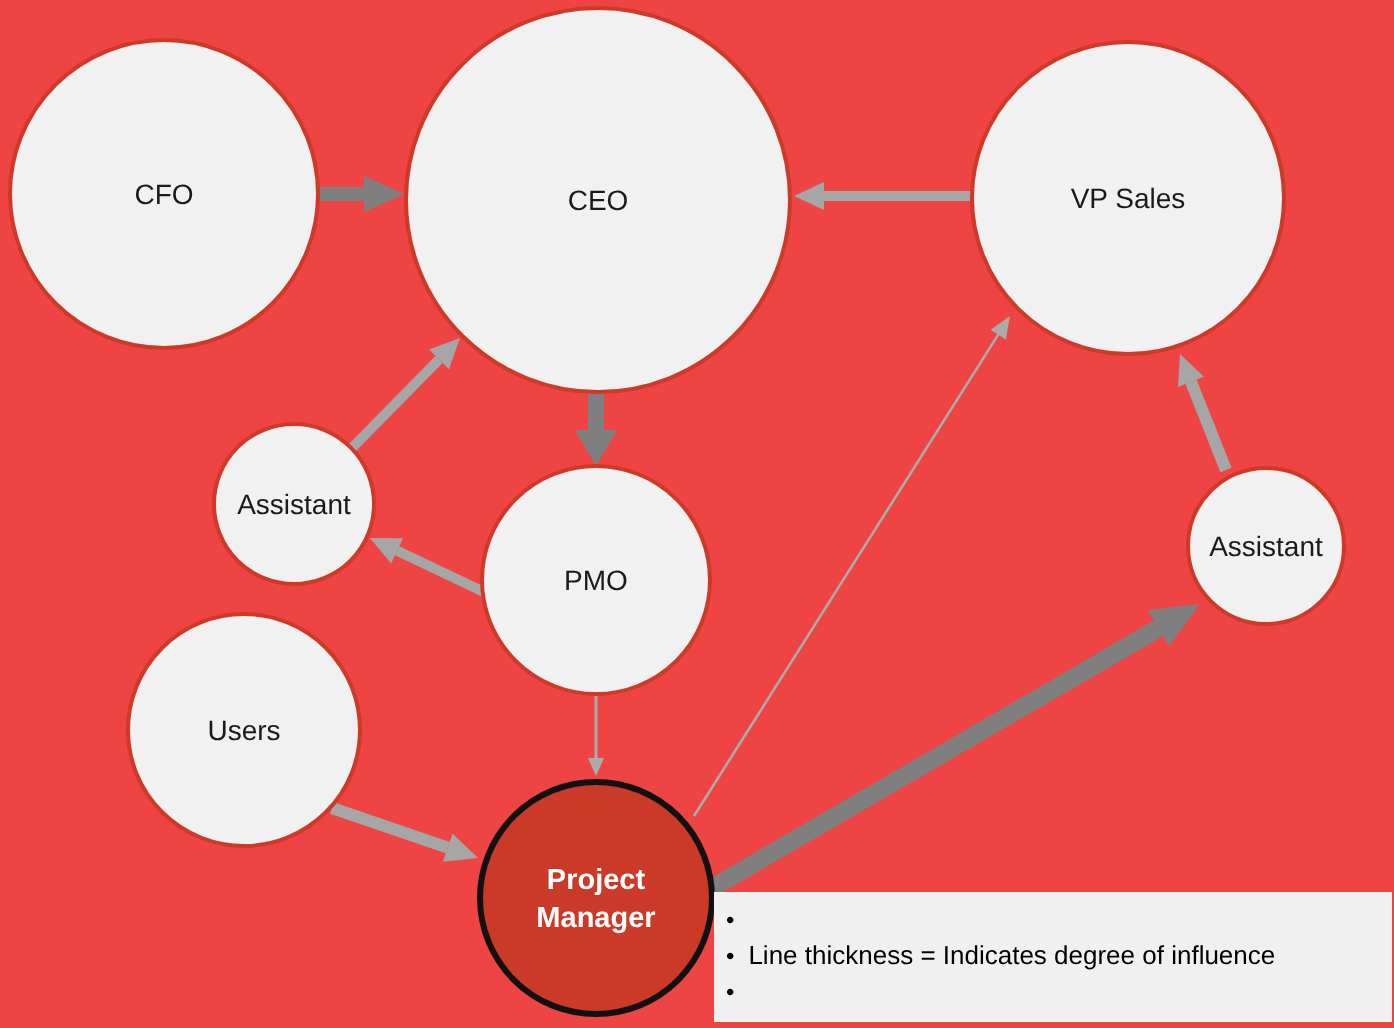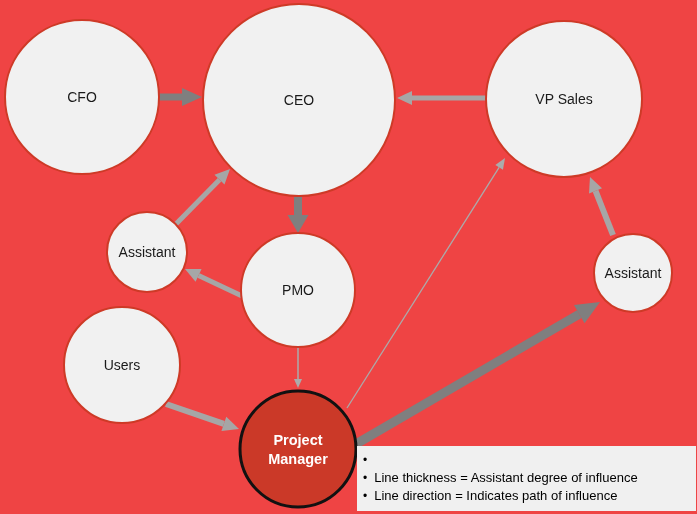--- a/index.html
+++ b/index.html
@@ -108,20 +108,19 @@
         <text text-anchor="middle" fill="#1a1a1a" font-size="14"><tspan x="633" y="277.9">Assistant</tspan></text>
       </g>
     </svg>
 
   <div id="legend">
     <div class="legend-row">
       <span class="legend-bullet">•</span>
     </div>
     <div class="legend-row">
       <span class="legend-bullet">•</span>
-      <span>Line thickness = Assistant degree of influence</span>
+      <span>Line thickness = Indicates degree of influence</span>
     </div>
     <div class="legend-row">
       <span class="legend-bullet">•</span>
-      <span>Line direction = Indicates path of influence</span>
     </div>
   </div>
 </div>
 
 </body></html>

